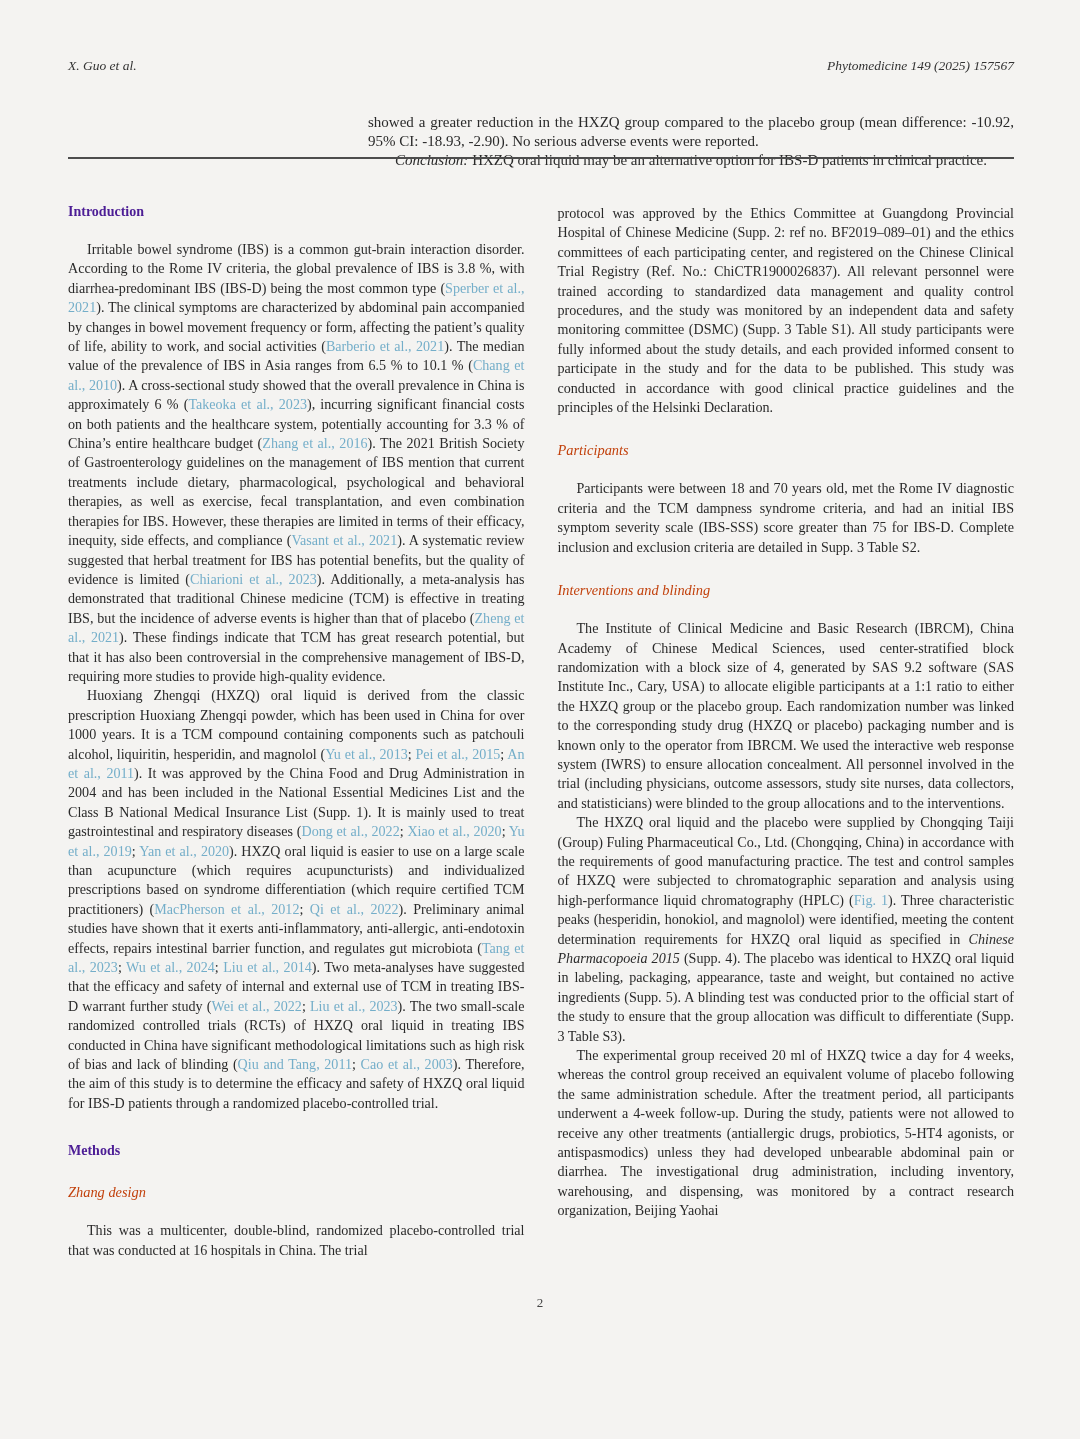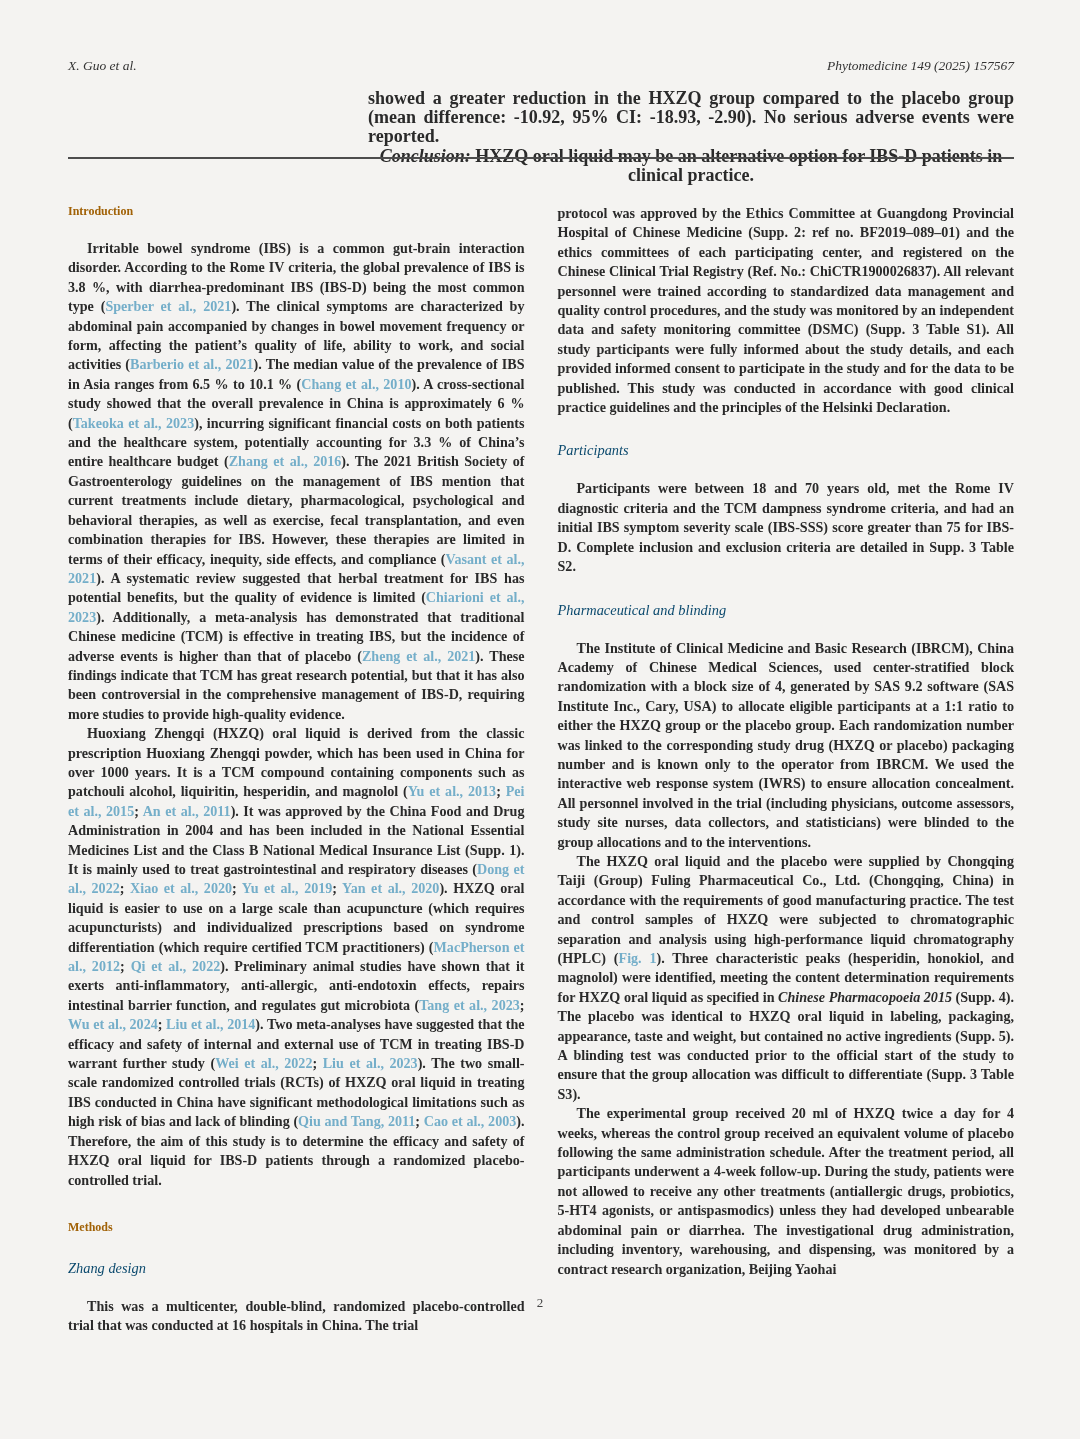--- a/index.html
+++ b/index.html
@@ -15,47 +15,46 @@
     color:var(--ink);
     font-family:"Liberation Serif","DejaVu Serif",serif;
   }
   .page{position:relative;width:1080px;height:1361px;overflow:hidden;}
   .running-header{
     position:absolute;top:58px;left:68px;right:66px;
     display:flex;justify-content:space-between;
     font-style:italic;font-size:13.5px;color:#333;
   }
   .abstract-cont{
-    position:absolute;top:89px;left:368px;width:646px;
-    font-size:18px;line-height:19.2px;font-weight:bold;
+    position:absolute;top:113px;left:368px;width:646px;
+    font-size:15px;line-height:19.2px;
   }
   .abs-p{margin:0;text-align:justify;}
   .abs-p.last{text-align:center;}
   .head-rule{
     position:absolute;top:157px;left:68px;right:66px;
     border-top:2px solid var(--rule);
   }
   .columns{
     position:absolute;top:204px;left:68px;right:66px;
     display:flex;gap:33px;
   }
   .col{flex:1;min-width:0;}
   .sec-heading{
-    font-size:12px;font-weight:bold;
-    margin:30px 0 20px 0;color:#a16207;
+    font-size:14px;font-weight:bold;
+    margin:30px 0 20px 0;color:#4c1d95;
   }
   .sub-heading{
     font-size:14.4px;font-style:italic;font-weight:normal;
-    margin:25px 0 20px 0;color:#0c4a6e;
+    margin:25px 0 20px 0;color:#c2410c;
   }
   .col > :first-child{margin-top:0;}
   .body-par{
     margin:0;font-size:14.1px;line-height:19.4px;
     text-align:justify;
-    font-weight:bold;
   }
   .indent{text-indent:19px;}
   .cite{color:var(--link);cursor:pointer;}
   .ital{font-style:italic;}
   .footer{
     position:absolute;bottom:50px;left:0;right:0;
     text-align:center;font-size:13px;color:#444;
   }
 </style>
 </head>
@@ -81,21 +80,21 @@
         <p class="body-par indent"><span>Irritable bowel syndrome (IBS) is a common gut-brain interaction disorder. According to the Rome IV criteria, the global prevalence of IBS is 3.8 %, with diarrhea-predominant IBS (IBS-D) being the most common type (</span><span class="cite">Sperber et al., 2021</span><span>). The clinical symptoms are characterized by abdominal pain accompanied by changes in bowel movement frequency or form, affecting the patient’s quality of life, ability to work, and social activities (</span><span class="cite">Barberio et al., 2021</span><span>). The median value of the prevalence of IBS in Asia ranges from 6.5 % to 10.1 % (</span><span class="cite">Chang et al., 2010</span><span>). A cross-sectional study showed that the overall prevalence in China is approximately 6 % (</span><span class="cite">Takeoka et al., 2023</span><span>), incurring significant financial costs on both patients and the healthcare system, potentially accounting for 3.3 % of China’s entire healthcare budget (</span><span class="cite">Zhang et al., 2016</span><span>). The 2021 British Society of Gastroenterology guidelines on the management of IBS mention that current treatments include dietary, pharmacological, psychological and behavioral therapies, as well as exercise, fecal transplantation, and even combination therapies for IBS. However, these therapies are limited in terms of their efficacy, inequity, side effects, and compliance (</span><span class="cite">Vasant et al., 2021</span><span>). A systematic review suggested that herbal treatment for IBS has potential benefits, but the quality of evidence is limited (</span><span class="cite">Chiarioni et al., 2023</span><span>). Additionally, a meta-analysis has demonstrated that traditional Chinese medicine (TCM) is effective in treating IBS, but the incidence of adverse events is higher than that of placebo (</span><span class="cite">Zheng et al., 2021</span><span>). These findings indicate that TCM has great research potential, but that it has also been controversial in the comprehensive management of IBS-D, requiring more studies to provide high-quality evidence.</span></p>
         <p class="body-par indent"><span>Huoxiang Zhengqi (HXZQ) oral liquid is derived from the classic prescription Huoxiang Zhengqi powder, which has been used in China for over 1000 years. It is a TCM compound containing components such as patchouli alcohol, liquiritin, hesperidin, and magnolol (</span><span class="cite">Yu et al., 2013</span><span>; </span><span class="cite">Pei et al., 2015</span><span>; </span><span class="cite">An et al., 2011</span><span>). It was approved by the China Food and Drug Administration in 2004 and has been included in the National Essential Medicines List and the Class B National Medical Insurance List (Supp. 1). It is mainly used to treat gastrointestinal and respiratory diseases (</span><span class="cite">Dong et al., 2022</span><span>; </span><span class="cite">Xiao et al., 2020</span><span>; </span><span class="cite">Yu et al., 2019</span><span>; </span><span class="cite">Yan et al., 2020</span><span>). HXZQ oral liquid is easier to use on a large scale than acupuncture (which requires acupuncturists) and individualized prescriptions based on syndrome differentiation (which require certified TCM practitioners) (</span><span class="cite">MacPherson et al., 2012</span><span>; </span><span class="cite">Qi et al., 2022</span><span>). Preliminary animal studies have shown that it exerts anti-inflammatory, anti-allergic, anti-endotoxin effects, repairs intestinal barrier function, and regulates gut microbiota (</span><span class="cite">Tang et al., 2023</span><span>; </span><span class="cite">Wu et al., 2024</span><span>; </span><span class="cite">Liu et al., 2014</span><span>). Two meta-analyses have suggested that the efficacy and safety of internal and external use of TCM in treating IBS-D warrant further study (</span><span class="cite">Wei et al., 2022</span><span>; </span><span class="cite">Liu et al., 2023</span><span>). The two small-scale randomized controlled trials (RCTs) of HXZQ oral liquid in treating IBS conducted in China have significant methodological limitations such as high risk of bias and lack of blinding (</span><span class="cite">Qiu and Tang, 2011</span><span>; </span><span class="cite">Cao et al., 2003</span><span>). Therefore, the aim of this study is to determine the efficacy and safety of HXZQ oral liquid for IBS-D patients through a randomized placebo-controlled trial.</span></p>
         <h2 class="sec-heading">Methods</h2>
         <h3 class="sub-heading">Zhang design</h3>
         <p class="body-par indent"><span>This was a multicenter, double-blind, randomized placebo-controlled trial that was conducted at 16 hospitals in China. The trial</span></p>
       </div>
     <div class="col">
         <p class="body-par"><span>protocol was approved by the Ethics Committee at Guangdong Provincial Hospital of Chinese Medicine (Supp. 2: ref no. BF2019–089–01) and the ethics committees of each participating center, and registered on the Chinese Clinical Trial Registry (Ref. No.: ChiCTR1900026837). All relevant personnel were trained according to standardized data management and quality control procedures, and the study was monitored by an independent data and safety monitoring committee (DSMC) (Supp. 3 Table S1). All study participants were fully informed about the study details, and each provided informed consent to participate in the study and for the data to be published. This study was conducted in accordance with good clinical practice guidelines and the principles of the Helsinki Declaration.</span></p>
         <h3 class="sub-heading">Participants</h3>
         <p class="body-par indent"><span>Participants were between 18 and 70 years old, met the Rome IV diagnostic criteria and the TCM dampness syndrome criteria, and had an initial IBS symptom severity scale (IBS-SSS) score greater than 75 for IBS-D. Complete inclusion and exclusion criteria are detailed in Supp. 3 Table S2.</span></p>
-        <h3 class="sub-heading">Pharmaceutical and blinding</h3>
+        <h3 class="sub-heading">Interventions and blinding</h3>
         <p class="body-par indent"><span>The Institute of Clinical Medicine and Basic Research (IBRCM), China Academy of Chinese Medical Sciences, used center-stratified block randomization with a block size of 4, generated by SAS 9.2 software (SAS Institute Inc., Cary, USA) to allocate eligible participants at a 1:1 ratio to either the HXZQ group or the placebo group. Each randomization number was linked to the corresponding study drug (HXZQ or placebo) packaging number and is known only to the operator from IBRCM. We used the interactive web response system (IWRS) to ensure allocation concealment. All personnel involved in the trial (including physicians, outcome assessors, study site nurses, data collectors, and statisticians) were blinded to the group allocations and to the interventions.</span></p>
         <p class="body-par indent"><span>The HXZQ oral liquid and the placebo were supplied by Chongqing Taiji (Group) Fuling Pharmaceutical Co., Ltd. (Chongqing, China) in accordance with the requirements of good manufacturing practice. The test and control samples of HXZQ were subjected to chromatographic separation and analysis using high-performance liquid chromatography (HPLC) (</span><span class="cite">Fig. 1</span><span>). Three characteristic peaks (hesperidin, honokiol, and magnolol) were identified, meeting the content determination requirements for HXZQ oral liquid as specified in </span><span class="ital">Chinese Pharmacopoeia 2015</span><span> (Supp. 4). The placebo was identical to HXZQ oral liquid in labeling, packaging, appearance, taste and weight, but contained no active ingredients (Supp. 5). A blinding test was conducted prior to the official start of the study to ensure that the group allocation was difficult to differentiate (Supp. 3 Table S3).</span></p>
         <p class="body-par indent"><span>The experimental group received 20 ml of HXZQ twice a day for 4 weeks, whereas the control group received an equivalent volume of placebo following the same administration schedule. After the treatment period, all participants underwent a 4-week follow-up. During the study, patients were not allowed to receive any other treatments (antiallergic drugs, probiotics, 5-HT4 agonists, or antispasmodics) unless they had developed unbearable abdominal pain or diarrhea. The investigational drug administration, including inventory, warehousing, and dispensing, was monitored by a contract research organization, Beijing Yaohai</span></p>
       </div>
   </div>
 
   <div class="footer">
     <span>2</span>
   </div>
 

